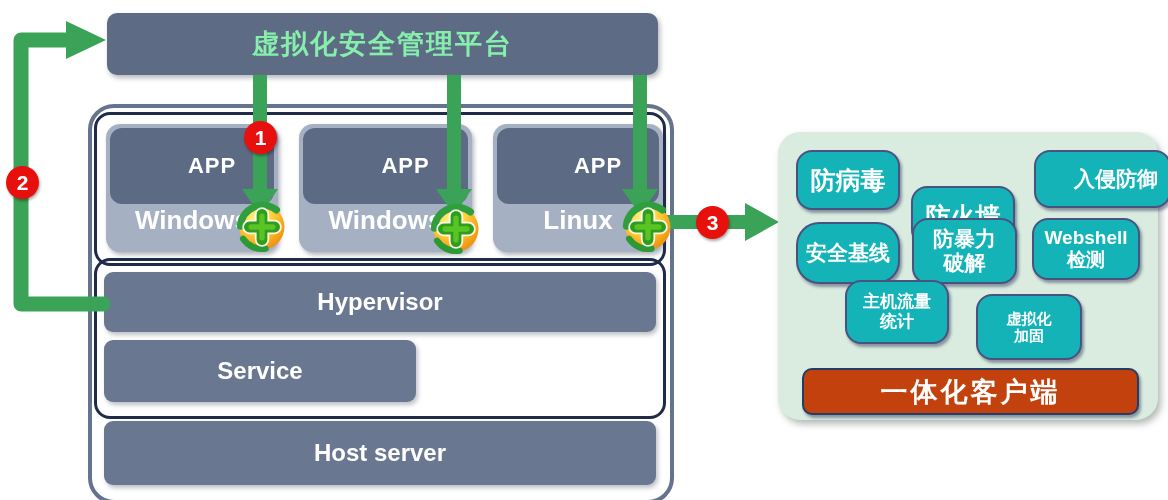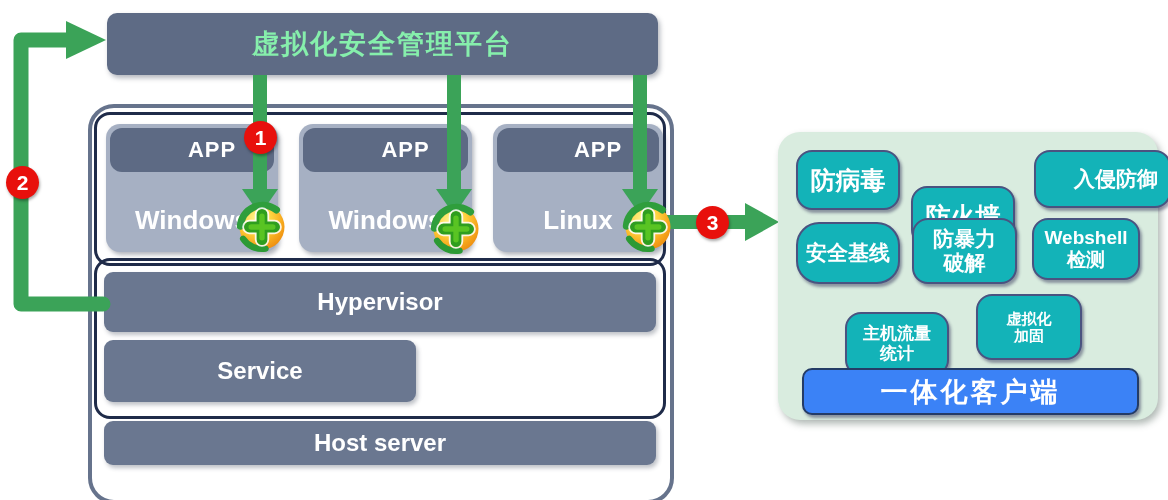--- a/index.html
+++ b/index.html
@@ -10,33 +10,33 @@
   
   .platform{left:107px;top:13px;width:551px;height:62px;background:#5e6b85;border-radius:10px;
     display:flex;align-items:center;justify-content:center;color:#86efac;font-size:27px;font-weight:bold;
     letter-spacing:2px;box-shadow:2px 3px 5px rgba(40,50,70,.35);}
   .outer-rect{left:88px;top:104px;width:578px;height:392px;border:4px solid #66738c;border-radius:26px;background:transparent;}
   .inner-rect{border:3px solid #1f2b49;border-radius:16px;background:transparent;}
   .inner-top{left:94px;top:112px;width:566px;height:148px;}
   .inner-bottom{left:94px;top:258px;width:566px;height:155px;}
 
   .vm{top:124px;height:128px;background:#a6b0c3;border-radius:14px;box-shadow:2px 3px 4px rgba(40,50,70,.35);}
-  .vm .app{position:absolute;left:4px;right:4px;top:4px;height:44px;background:#5d6a84;border-radius:12px;
+  .vm .app{position:absolute;left:4px;right:4px;top:4px;height:76px;background:#5d6a84;border-radius:12px;
     display:flex;align-items:center;justify-content:center;color:#fff;font-size:22px;font-weight:bold;letter-spacing:1px;padding-left:40px;}
   .vm .os{position:absolute;left:0;right:0;top:64px;bottom:0;display:flex;align-items:center;justify-content:center;
     color:#fff;font-size:26px;font-weight:bold;}
   .vm1{left:106px;width:172px;}
   .vm2{left:299px;width:173px;}
   .vm3{left:493px;width:170px;}
 
   .bar{background:#6a7790;border-radius:9px;display:flex;align-items:center;justify-content:center;
     color:#fff;font-size:24px;font-weight:bold;box-shadow:2px 3px 4px rgba(40,50,70,.3);}
   .hypervisor{left:104px;top:272px;width:552px;height:60px;}
   .service{left:104px;top:340px;width:312px;height:62px;}
-  .host{left:104px;top:421px;width:552px;height:44px;}
+  .host{left:104px;top:421px;width:552px;height:64px;}
 
   
   .arrows{left:0;top:0;width:1168px;height:500px;pointer-events:none;}
 
   
   .badge{width:33px;height:33px;border-radius:50%;background:#e8100c;color:#fff;font-size:21px;font-weight:bold;
     display:flex;align-items:center;justify-content:center;box-shadow:1px 2px 3px rgba(0,0,0,.35);}
   .badge1{left:244px;top:121px;}
   .badge2{left:6px;top:166px;}
   .badge3{left:696px;top:206px;}
@@ -52,23 +52,23 @@
     box-shadow:3px 4px 7px rgba(60,80,70,.4);}
   .btn{position:absolute;background:#13b3b8;border:2px solid #4a5380;border-radius:16px;color:#fff;
     display:flex;align-items:center;justify-content:center;text-align:center;white-space:pre-line;
     line-height:1.15;box-shadow:2px 3px 3px rgba(40,40,80,.45);font-weight:bold;}
   .b1{left:18px;top:18px;width:100px;height:56px;font-size:25px;}
   .b2{left:133px;top:18px;width:100px;height:56px;font-size:25px;margin-top:36px;}
   .b3{left:256px;top:18px;width:106px;height:54px;font-size:21px;padding-left:27px;}
   .b4{left:18px;top:90px;width:100px;height:58px;font-size:21px;border-radius:23px;}
   .b5{left:134px;top:86px;width:101px;height:62px;font-size:21px;}
   .b6{left:254px;top:86px;width:104px;height:58px;font-size:19px;}
-  .b7{left:67px;top:180px;width:100px;height:60px;font-size:17px;}
+  .b7{left:67px;top:148px;width:100px;height:60px;font-size:17px;}
   .b8{left:198px;top:162px;width:102px;height:62px;font-size:15px;}
-  .client-bar{position:absolute;left:24px;top:236px;width:333px;height:43px;background:#3b82f6;border:2px solid #243c66;
+  .client-bar{position:absolute;left:24px;top:236px;width:333px;height:43px;background:#c2410c;border:2px solid #243c66;
     border-radius:10px;color:#fff;font-size:27px;font-weight:bold;display:flex;align-items:center;justify-content:center;
     letter-spacing:3px;box-shadow:2px 3px 3px rgba(40,40,80,.45);}
 </style>
 </head>
 <body>
 
 <div class="stage">
 
   <div class="abs outer-rect"></div>
   <div class="abs inner-rect inner-top"></div>

